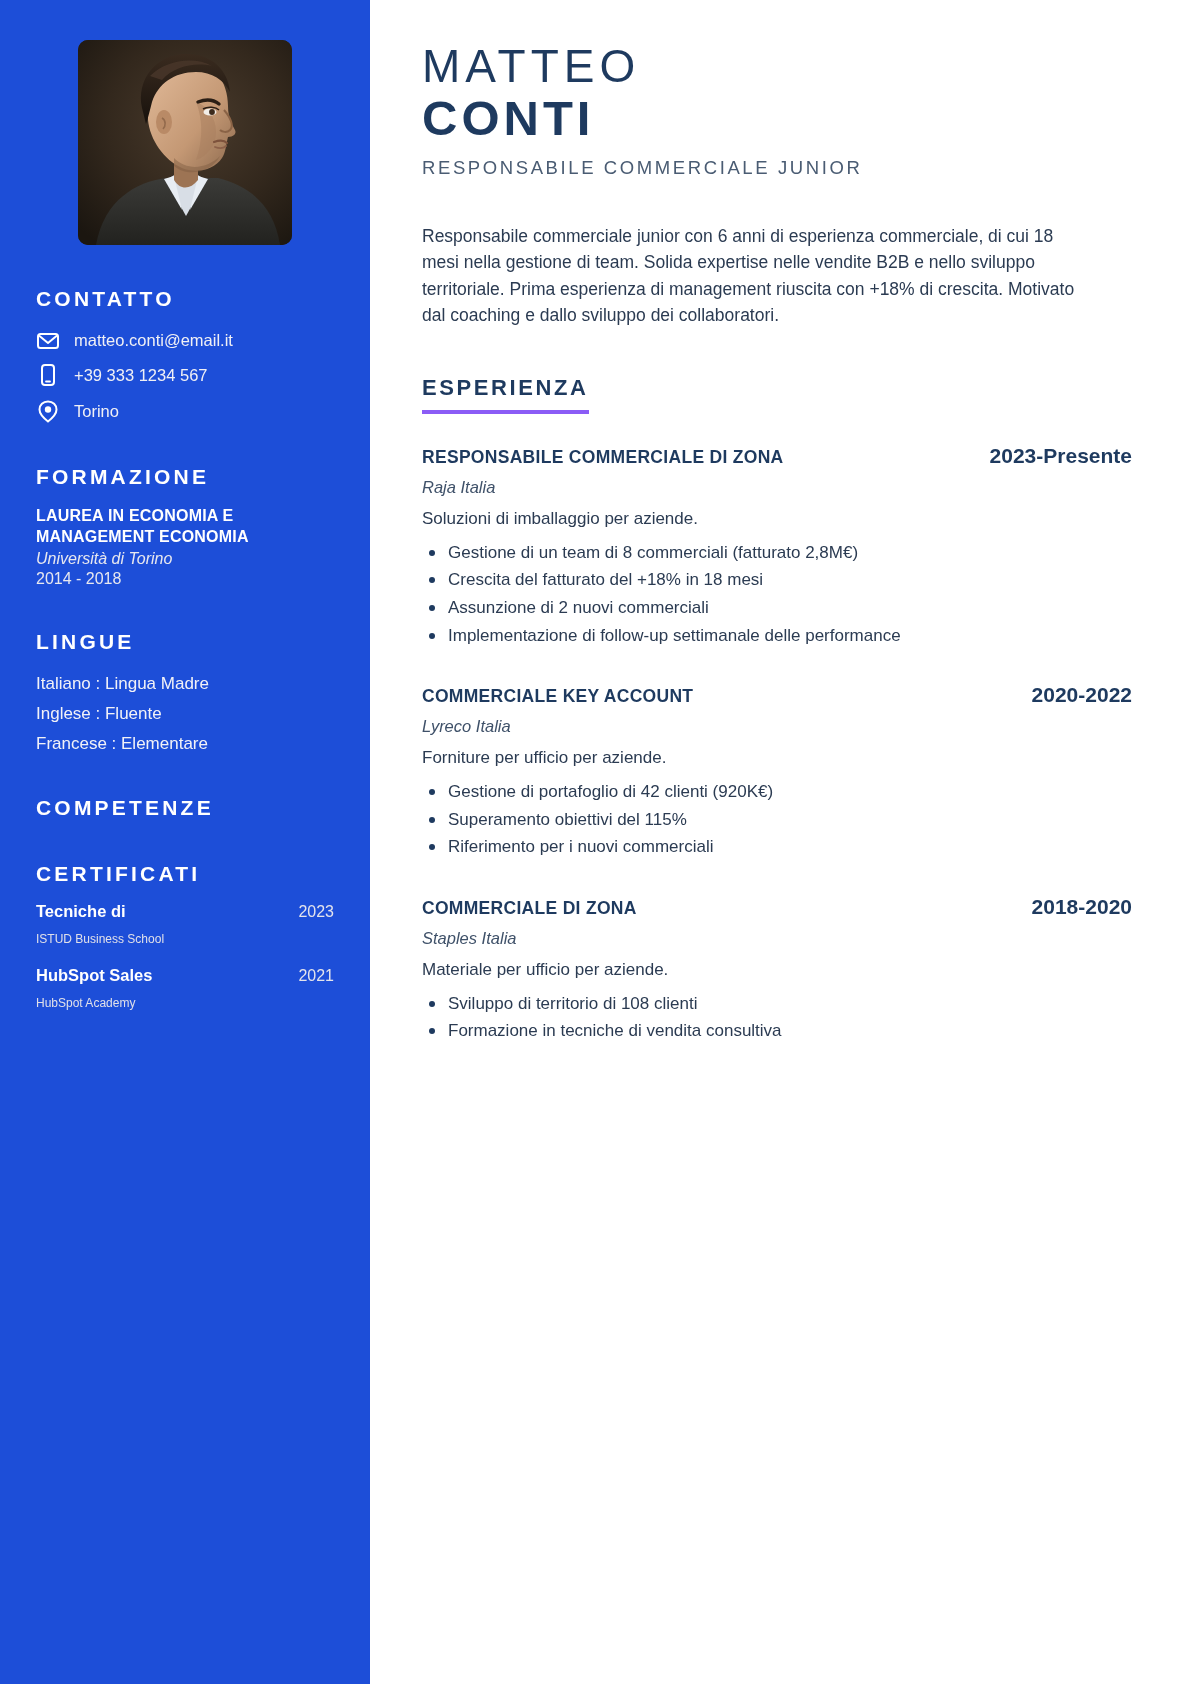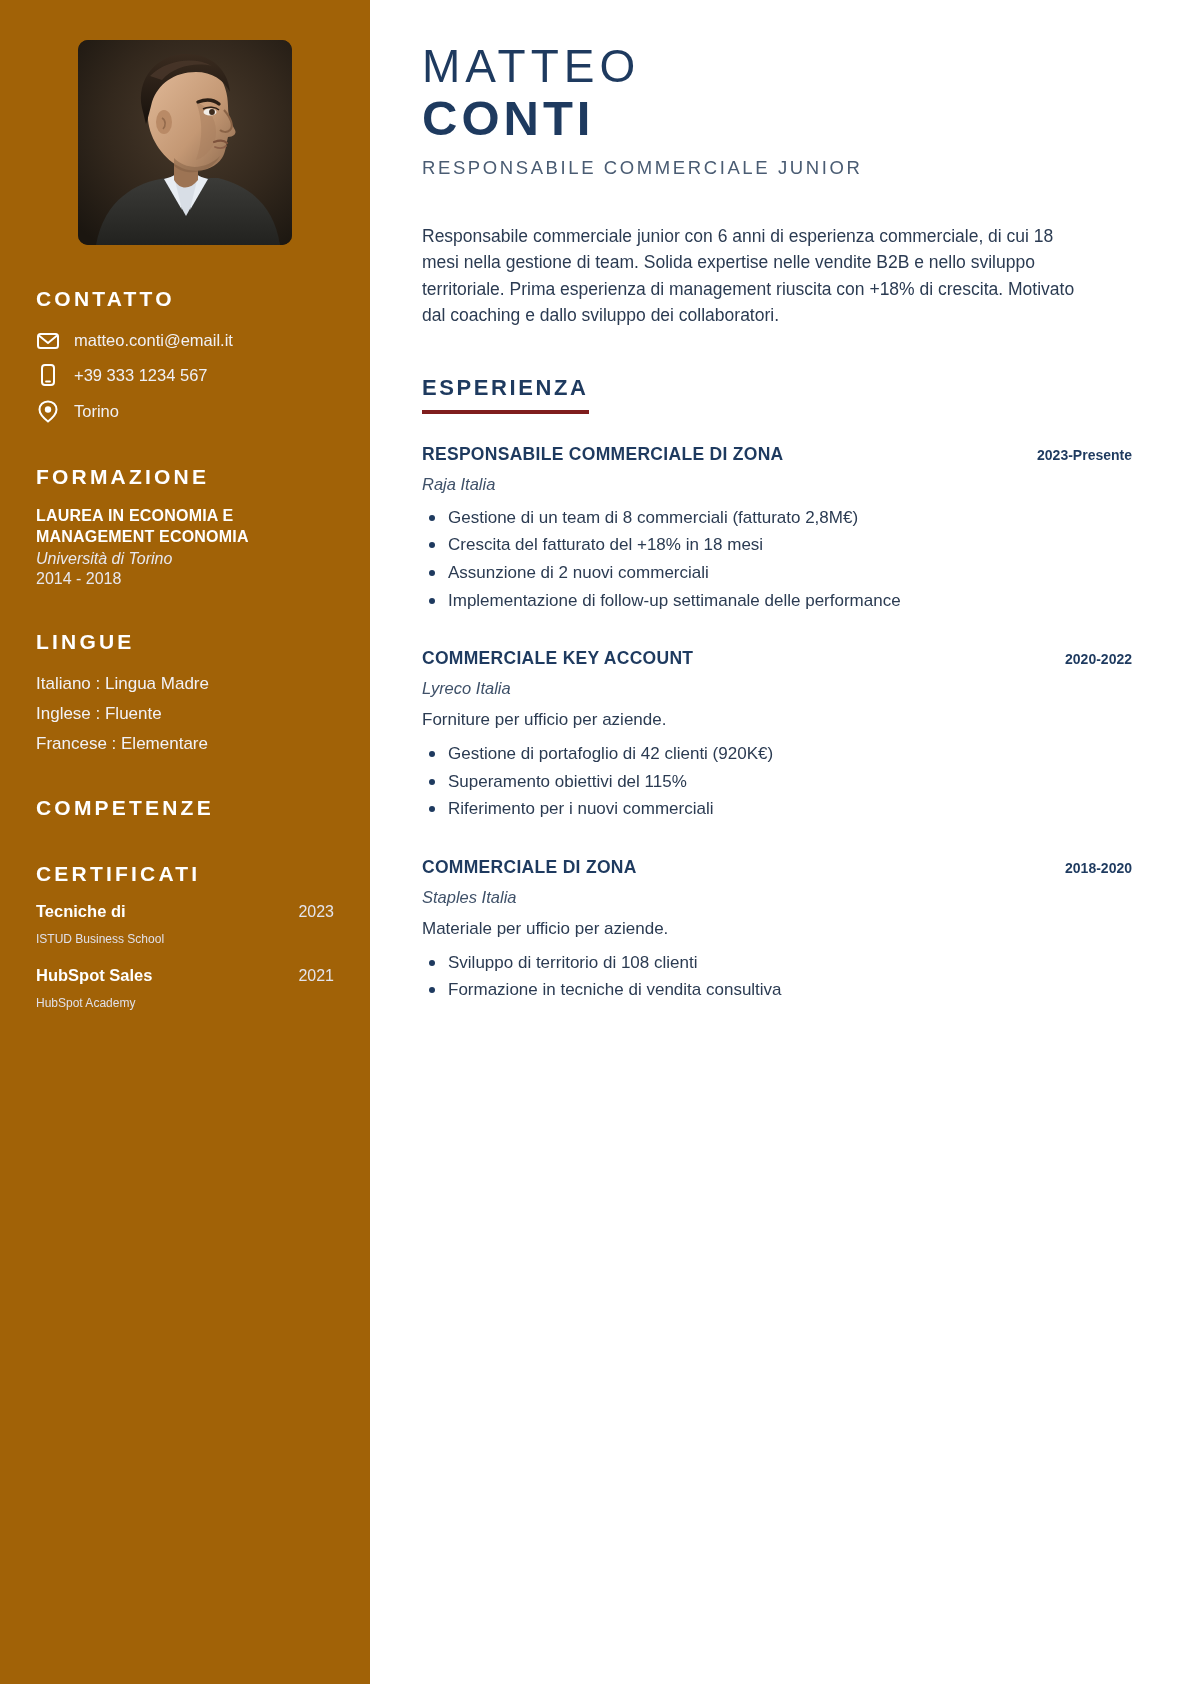--- a/index.html
+++ b/index.html
@@ -17,21 +17,21 @@
     height: 1684px;
     background: #ffffff;
     display: flex;
     overflow: hidden;
   }
 
   
   .sidebar {
     width: 370px;
     min-width: 370px;
-    background: #a16207;
+    background: #1d4ed8;
     color: #ffffff;
     padding: 0 36px;
     position: relative;
   }
 
   .photo-wrap {
     margin-top: 40px;
     display: flex;
     justify-content: center;
   }
@@ -154,42 +154,42 @@
   }
 
   .section-title {
     font-size: 22px;
     font-weight: bold;
     letter-spacing: 2.6px;
     color: #1e3a5f;
     margin-top: 46px;
     display: inline-block;
     padding-bottom: 9px;
-    border-bottom: 4px solid #7f1d1d;
+    border-bottom: 4px solid #8b5cf6;
   }
 
   .exp-list { margin-top: 30px; }
 
   .exp-item { margin-bottom: 34px; }
   .exp-item:last-child { margin-bottom: 0; }
 
   .exp-head {
     display: flex;
     justify-content: space-between;
     align-items: baseline;
     gap: 4px;
   }
   .exp-role {
     font-size: 17.5px;
     font-weight: bold;
     letter-spacing: 0.3px;
     color: #1e3a5f;
   }
   .exp-dates {
-    font-size: 14px;
+    font-size: 21px;
     font-weight: bold;
     color: #1e3a5f;
     white-space: nowrap;
   }
   .exp-company {
     font-size: 16.5px;
     font-style: italic;
     color: #3f5169;
     margin-top: 10px;
   }
@@ -363,20 +363,21 @@
     <h2 class="section-title">ESPERIENZA</h2>
 
     <div class="exp-list">
 
       <div class="exp-item">
         <div class="exp-head">
           <span class="exp-role">RESPONSABILE COMMERCIALE DI ZONA</span>
           <span class="exp-dates">2023-Presente</span>
         </div>
         <div class="exp-company">Raja Italia</div>
+        <div class="exp-desc">Soluzioni di imballaggio per aziende.</div>
         <ul class="exp-bullets">
           <li>Gestione di un team di 8 commerciali (fatturato 2,8M€)</li>
           <li>Crescita del fatturato del +18% in 18 mesi</li>
           <li>Assunzione di 2 nuovi commerciali</li>
           <li>Implementazione di follow-up settimanale delle performance</li>
         </ul>
       </div>
 
       <div class="exp-item">
         <div class="exp-head">

